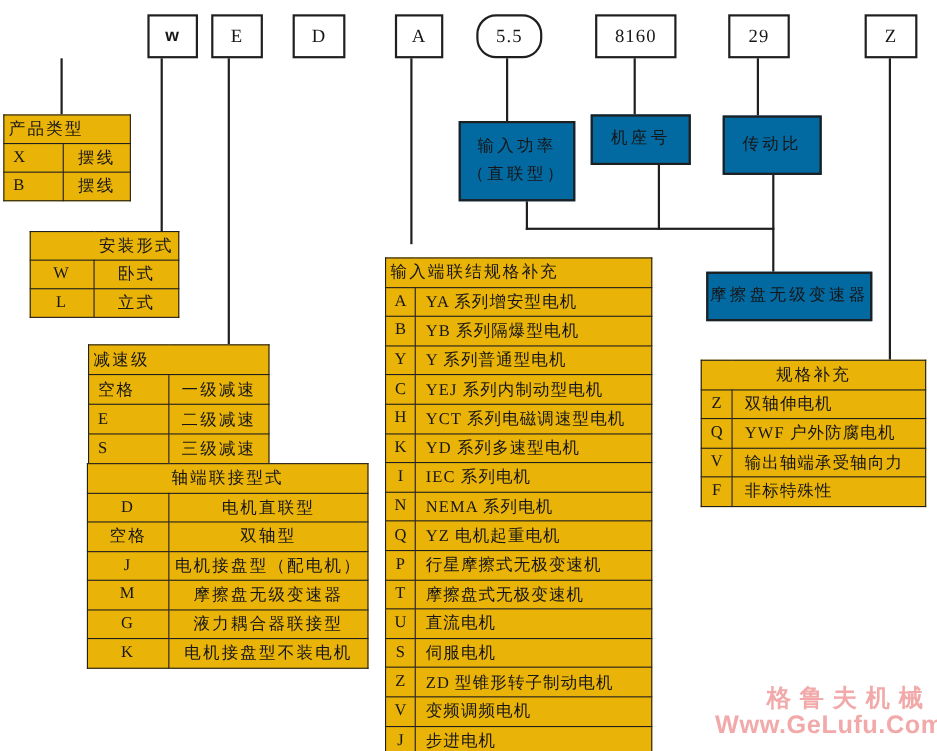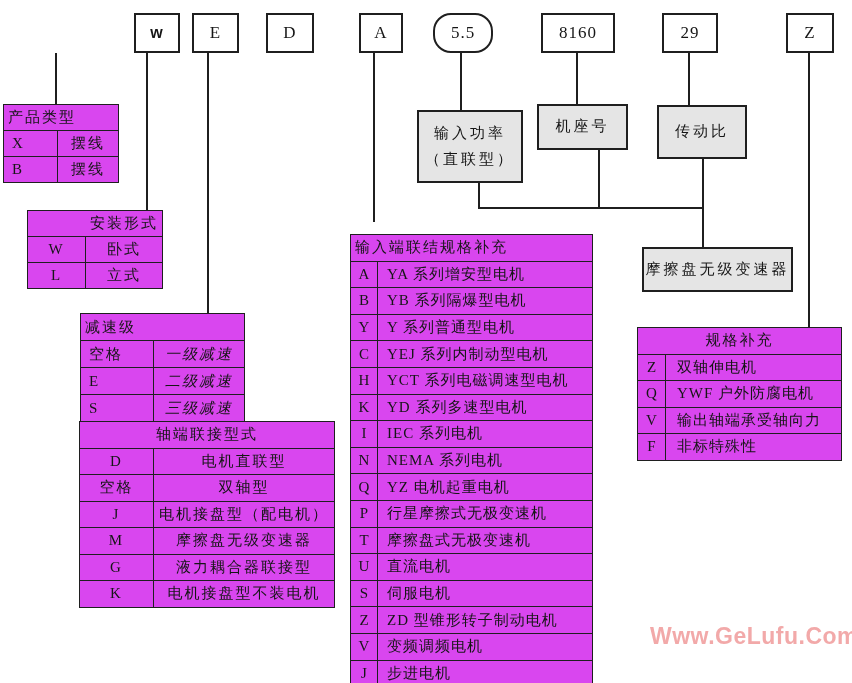--- a/index.html
+++ b/index.html
@@ -8,49 +8,49 @@
     position:relative; width:852px; height:683px; background:#ffffff;
     font-family:"Liberation Serif", serif; color:#161616; overflow:hidden;
   }
   .codebox {
     position:absolute; border:2px solid #1f1f1f; background:#fff;
     display:flex; align-items:center; justify-content:center;
     font-size:17px; letter-spacing:1px;
   }
   .codebox.sans { font-family:"Liberation Sans", sans-serif; font-weight:bold; font-size:16px; }
   .callout {
-    position:absolute; border:2px solid #1f1f1f; background:#e5e5e5;
+    position:absolute; border:2px solid #1f1f1f; background:#0369a1;
     display:flex; flex-direction:column; align-items:center; justify-content:center;
     font-size:15px; letter-spacing:3px; line-height:1.7; text-align:center;
   }
   .vline, .hline { position:absolute; background:#1f1f1f; }
   .vline { width:2px; }
   .hline { height:2px; }
-  table.dt { position:absolute; border-collapse:collapse; background:#d946ef; table-layout:fixed; }
+  table.dt { position:absolute; border-collapse:collapse; background:#eab308; table-layout:fixed; }
   table.dt th, table.dt td {
     border:1.5px solid #1f1f1f; font-weight:normal; font-size:15px;
     letter-spacing:2px; padding:0 4px; overflow:hidden; white-space:nowrap;
   }
   
   .t-product   { left:3px;   top:104px; width:116px; }
   .t-product   th, .t-product td { height:26px; }
   .t-product   th { text-align:left; padding-left:8px; }
   .t-product   td:first-child { text-align:left; padding-left:8px; }
   .t-product   td:last-child  { text-align:center; }
 
   .t-mounting  { left:27px;  top:210px; width:136px; }
   .t-mounting  th, .t-mounting td { height:26px; }
   .t-mounting  th { text-align:right; }
   .t-mounting  td { text-align:center; }
 
   .t-reduction { left:80px;  top:313px; width:165px; }
   .t-reduction th, .t-reduction td { height:27px; }
   .t-reduction th { text-align:left; padding-left:8px; }
   .t-reduction td:first-child { text-align:left; padding-left:8px; }
-  .t-reduction td:last-child  { text-align:center;font-style:italic; }
+  .t-reduction td:last-child  { text-align:center; }
 
   .t-shaft     { left:79px;  top:421px; width:256px; }
   .t-shaft     th, .t-shaft td { height:26.5px; }
   .t-shaft     th { text-align:center; }
   .t-shaft     td { text-align:center; }
 
   .t-inputspec { left:350px; top:234px; width:243px; }
   .t-inputspec th, .t-inputspec td { height:26.6px; }
   .t-inputspec th { text-align:left; padding-left:7px; letter-spacing:1.5px; }
   .t-inputspec td:first-child { text-align:center; padding:0 2px; letter-spacing:0; }
@@ -315,16 +315,17 @@
           <td>输出轴端承受轴向力</td>
         </tr>
         <tr>
           <td>F</td>
           <td>非标特殊性</td>
         </tr>
       </tbody>
   </table>
 
   <div class="watermark" style="color: rgb(242, 169, 169);">
+    <div class="wm-cn">格鲁夫机械</div>
     <div class="wm-en">Www.GeLufu.Com</div>
   </div>
 
 </div>
 
 </body></html>

